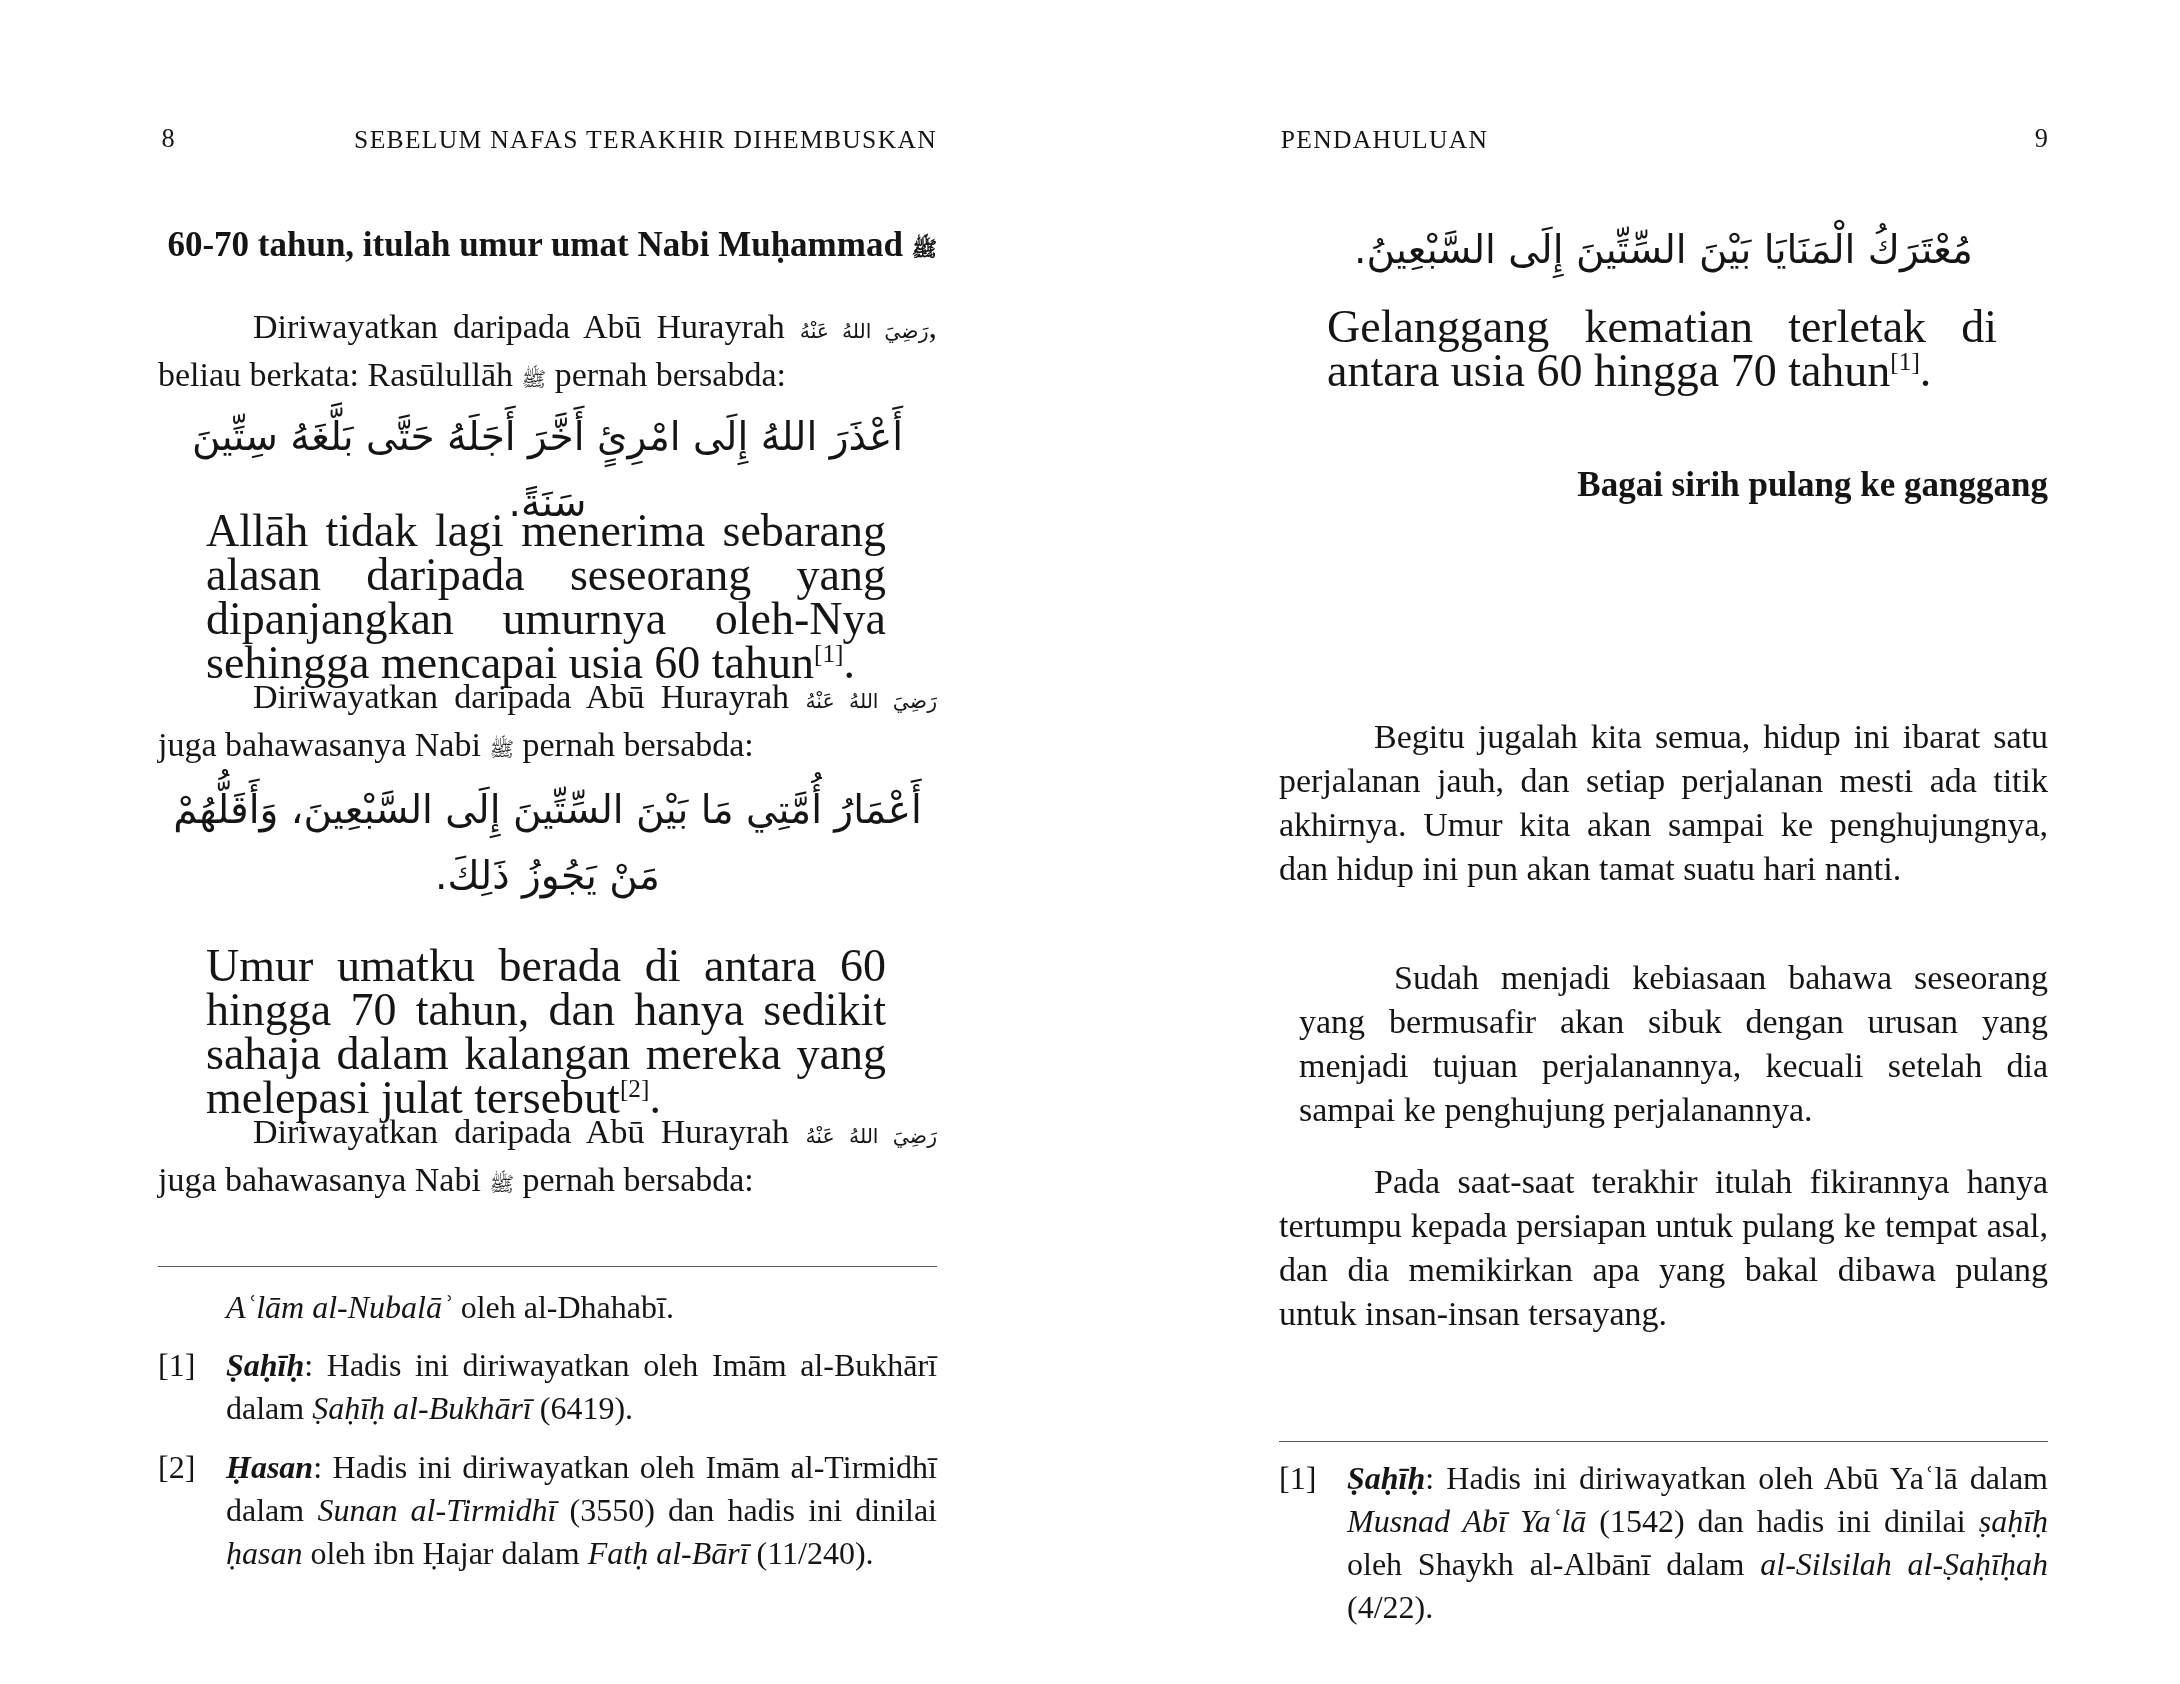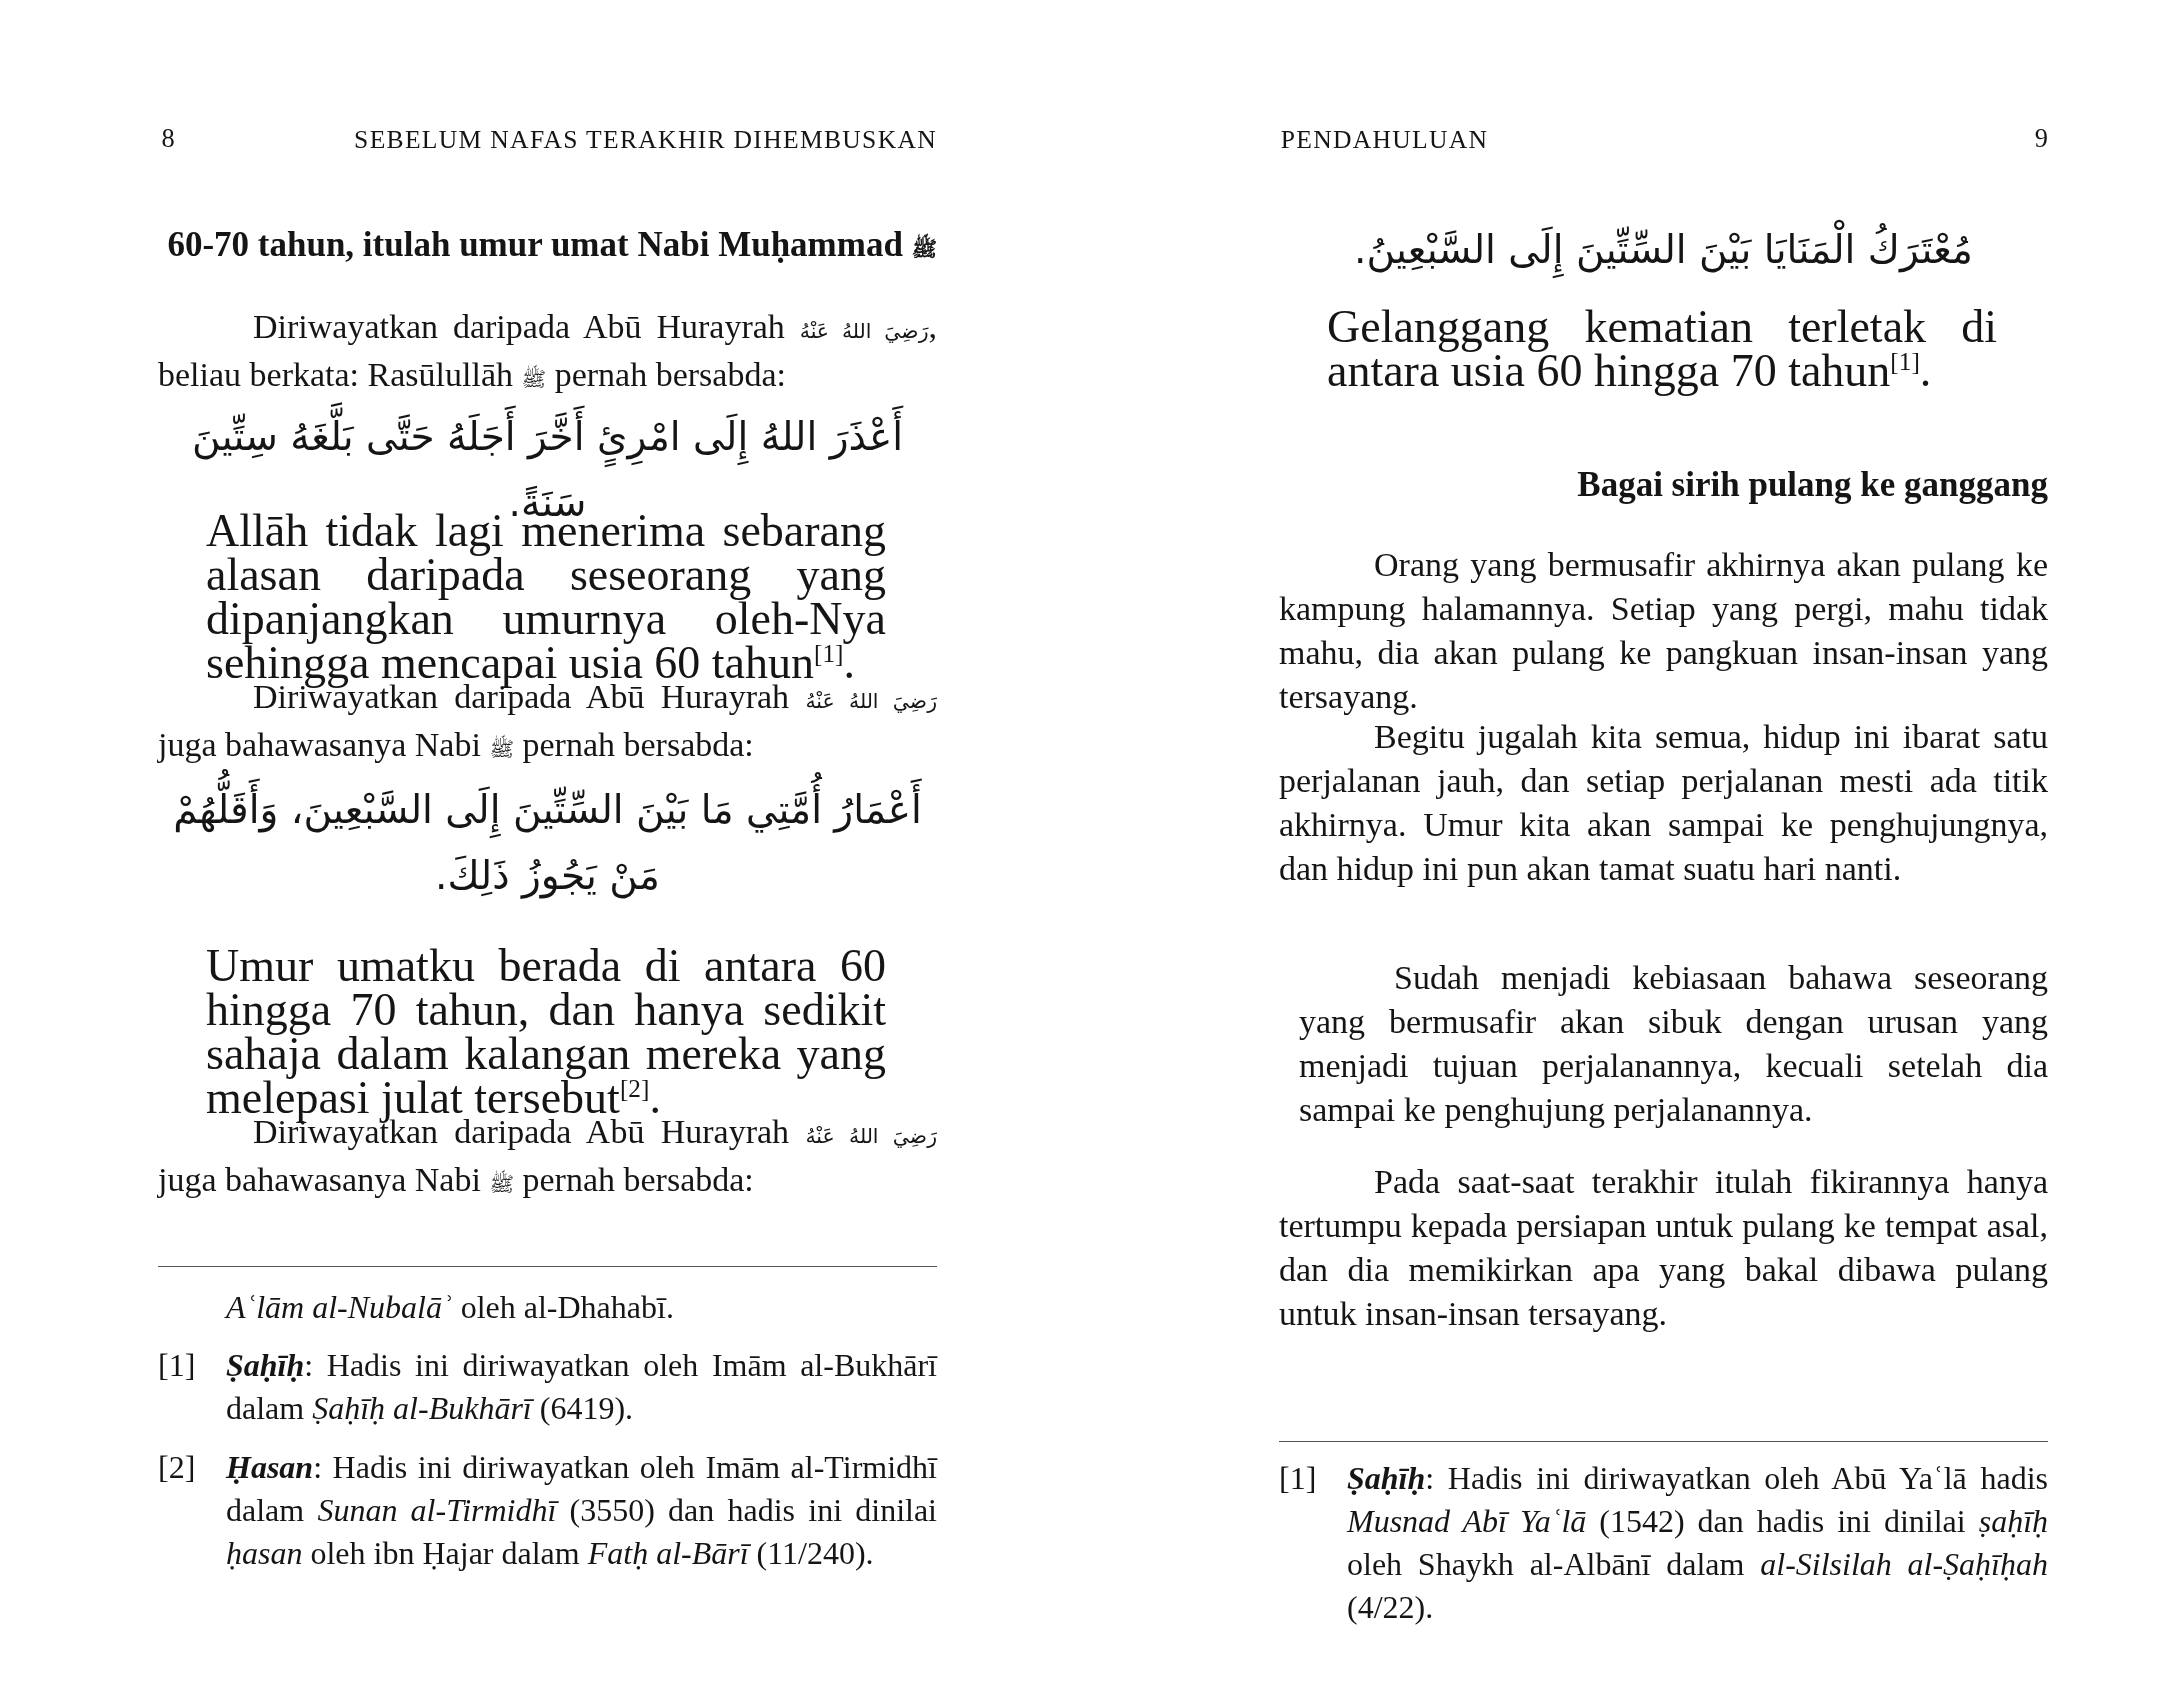--- a/index.html
+++ b/index.html
@@ -188,28 +188,27 @@
   <section class="page page-right">
     <div class="runhead runhead-right">PENDAHULUAN</div>
     <div class="folio folio-right">9</div>
 
     <div class="blk arabic pos-r-arabic">مُعْتَرَكُ الْمَنَايَا بَيْنَ السِّتِّينَ إِلَى السَّبْعِينُ.</div>
 
     <div class="blk italic-block pos-r-italic"><span>Gelanggang kematian terletak di antara usia 60 hingga 70 tahun</span><span class="seg-sup">[1]</span><span>.</span></div>
 
     <h2 class="blk section-heading pos-r-heading">Bagai sirih pulang ke ganggang</h2>
 
-    <p class="blk body-par pos-r-para1">Orang yang bermusafir akhirnya akan pulang ke kampung halamannya. Setiap yang pergi, mahu tidak mahu, dia akan pulang ke pangkuan insan-insan yang tersayang.</p>
     <p class="blk body-par pos-r-para2">Begitu jugalah kita semua, hidup ini ibarat satu perjalanan jauh, dan setiap perjalanan mesti ada titik akhirnya. Umur kita akan sampai ke penghujungnya, dan hidup ini pun akan tamat suatu hari nanti.</p>
     <p class="blk body-par pos-r-para3">Sudah menjadi kebiasaan bahawa seseorang yang bermusafir akan sibuk dengan urusan yang menjadi tujuan perjalanannya, kecuali setelah dia sampai ke penghujung perjalanannya.</p>
     <p class="blk body-par pos-r-para4">Pada saat-saat terakhir itulah fikirannya hanya tertumpu kepada persiapan untuk pulang ke tempat asal, dan dia memikirkan apa yang bakal dibawa pulang untuk insan-insan tersayang.</p>
 
     <div class="footnotes pos-r-footnotes">
       <div class="fn-rule"></div>
       <div class="fn">
         <span class="fn-marker">[1]</span>
-        <span class="fn-text"><span class="seg-bi">Ṣaḥīḥ</span><span>: Hadis ini diriwayatkan oleh Abū Yaʿlā hadis </span><span class="seg-i">Musnad Abī Yaʿlā</span><span> (1542) dan hadis ini dinilai </span><span class="seg-i">ṣaḥīḥ</span><span> oleh Shaykh al-Albānī dalam </span><span class="seg-i">al-Silsilah al-Ṣaḥīḥah</span><span> (4/22).</span></span>
+        <span class="fn-text"><span class="seg-bi">Ṣaḥīḥ</span><span>: Hadis ini diriwayatkan oleh Abū Yaʿlā dalam </span><span class="seg-i">Musnad Abī Yaʿlā</span><span> (1542) dan hadis ini dinilai </span><span class="seg-i">ṣaḥīḥ</span><span> oleh Shaykh al-Albānī dalam </span><span class="seg-i">al-Silsilah al-Ṣaḥīḥah</span><span> (4/22).</span></span>
       </div>
     </div>
   </section>
 
 </div>
 
 
 </body></html>

